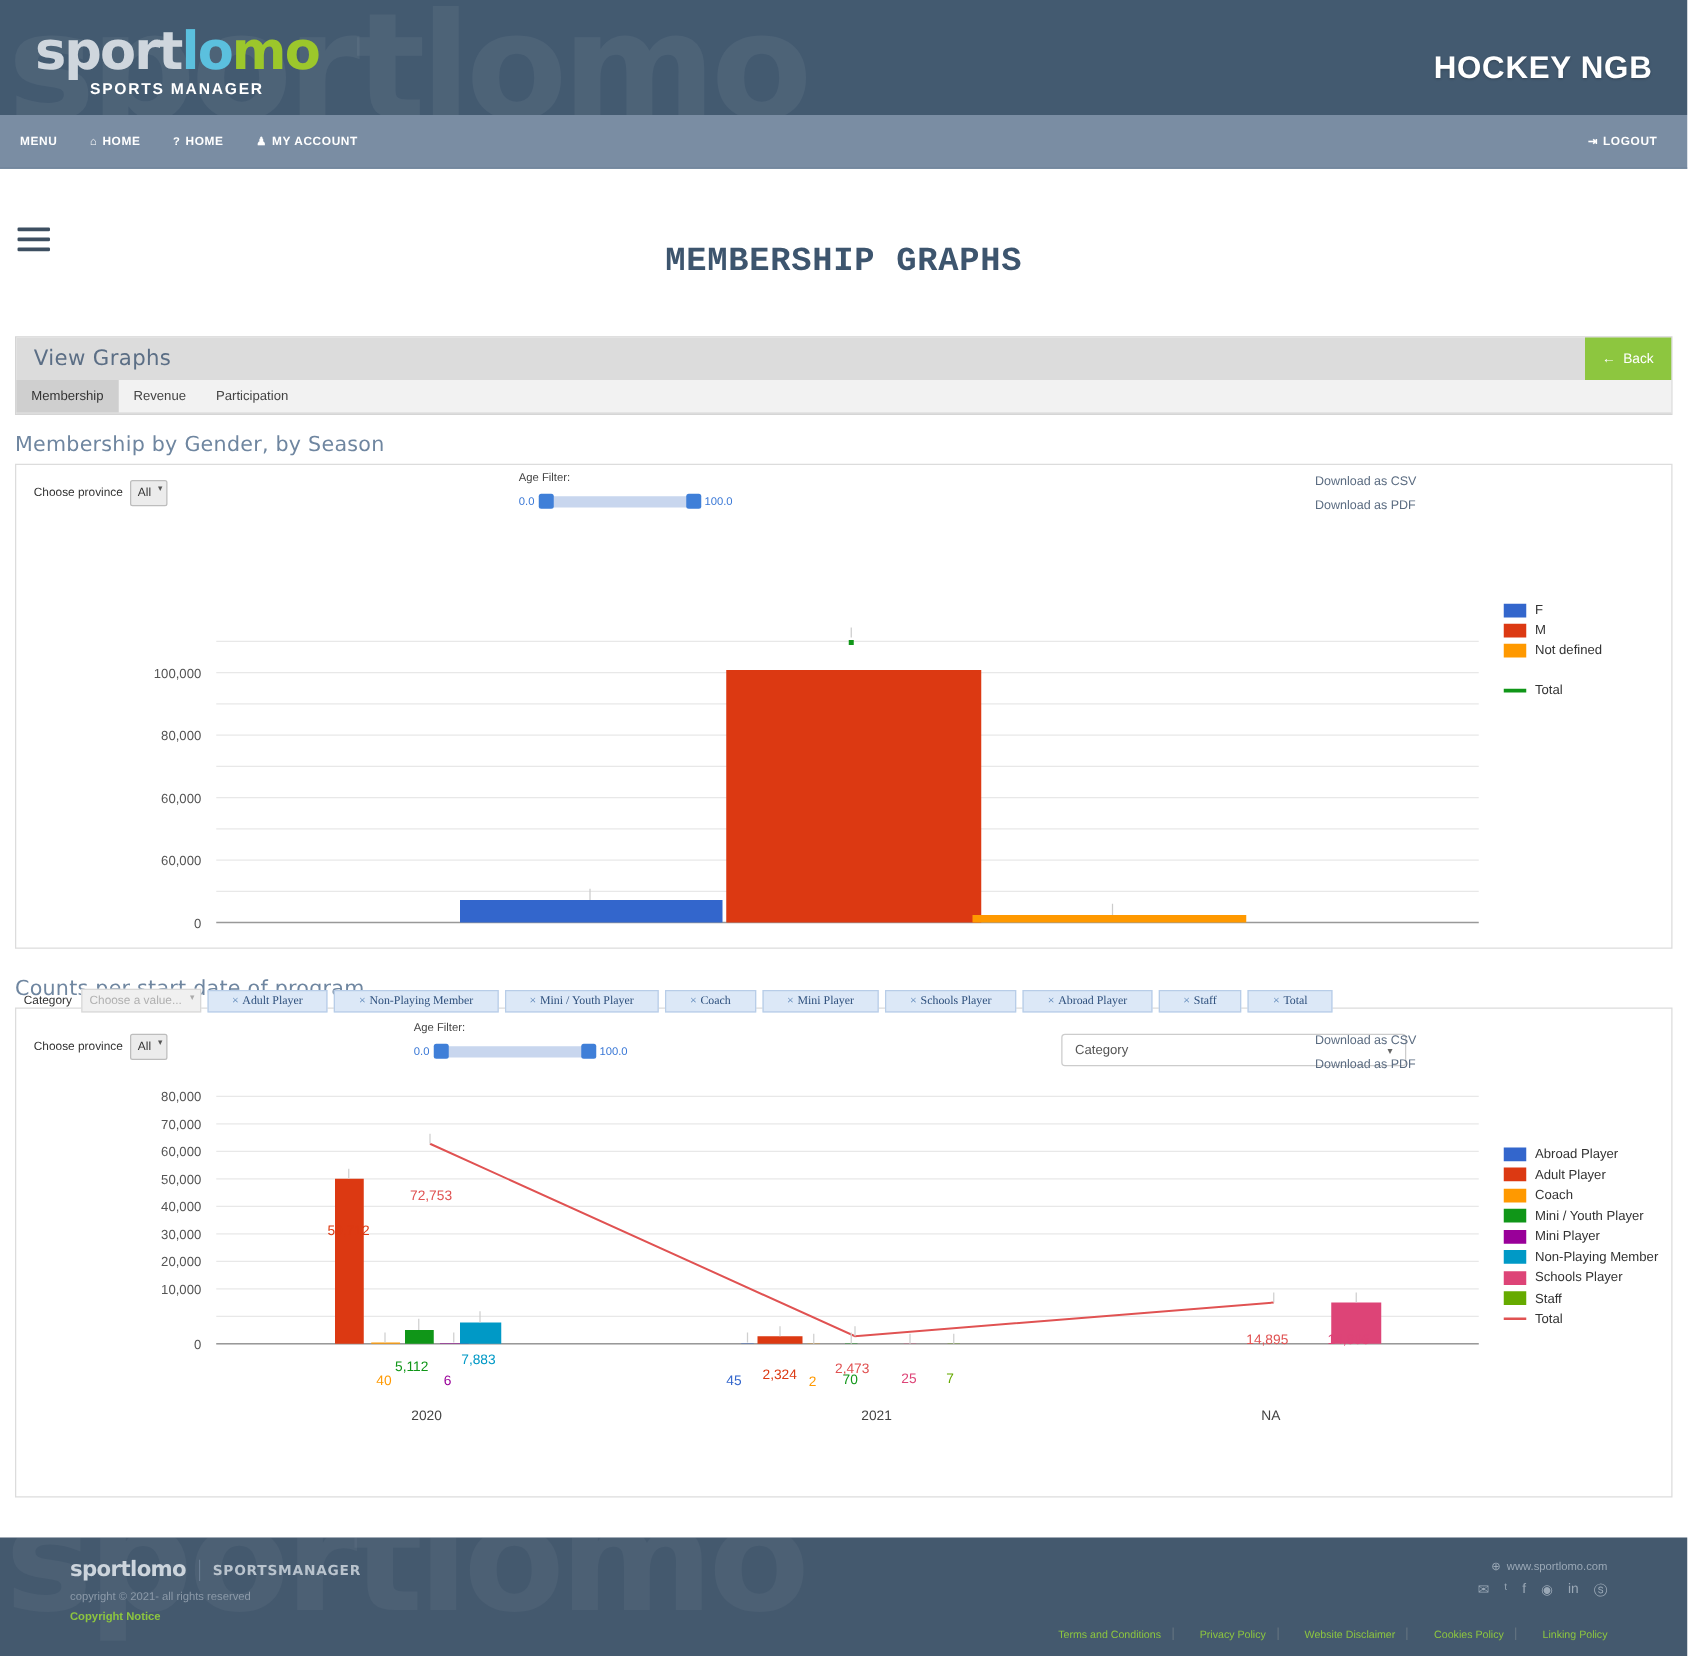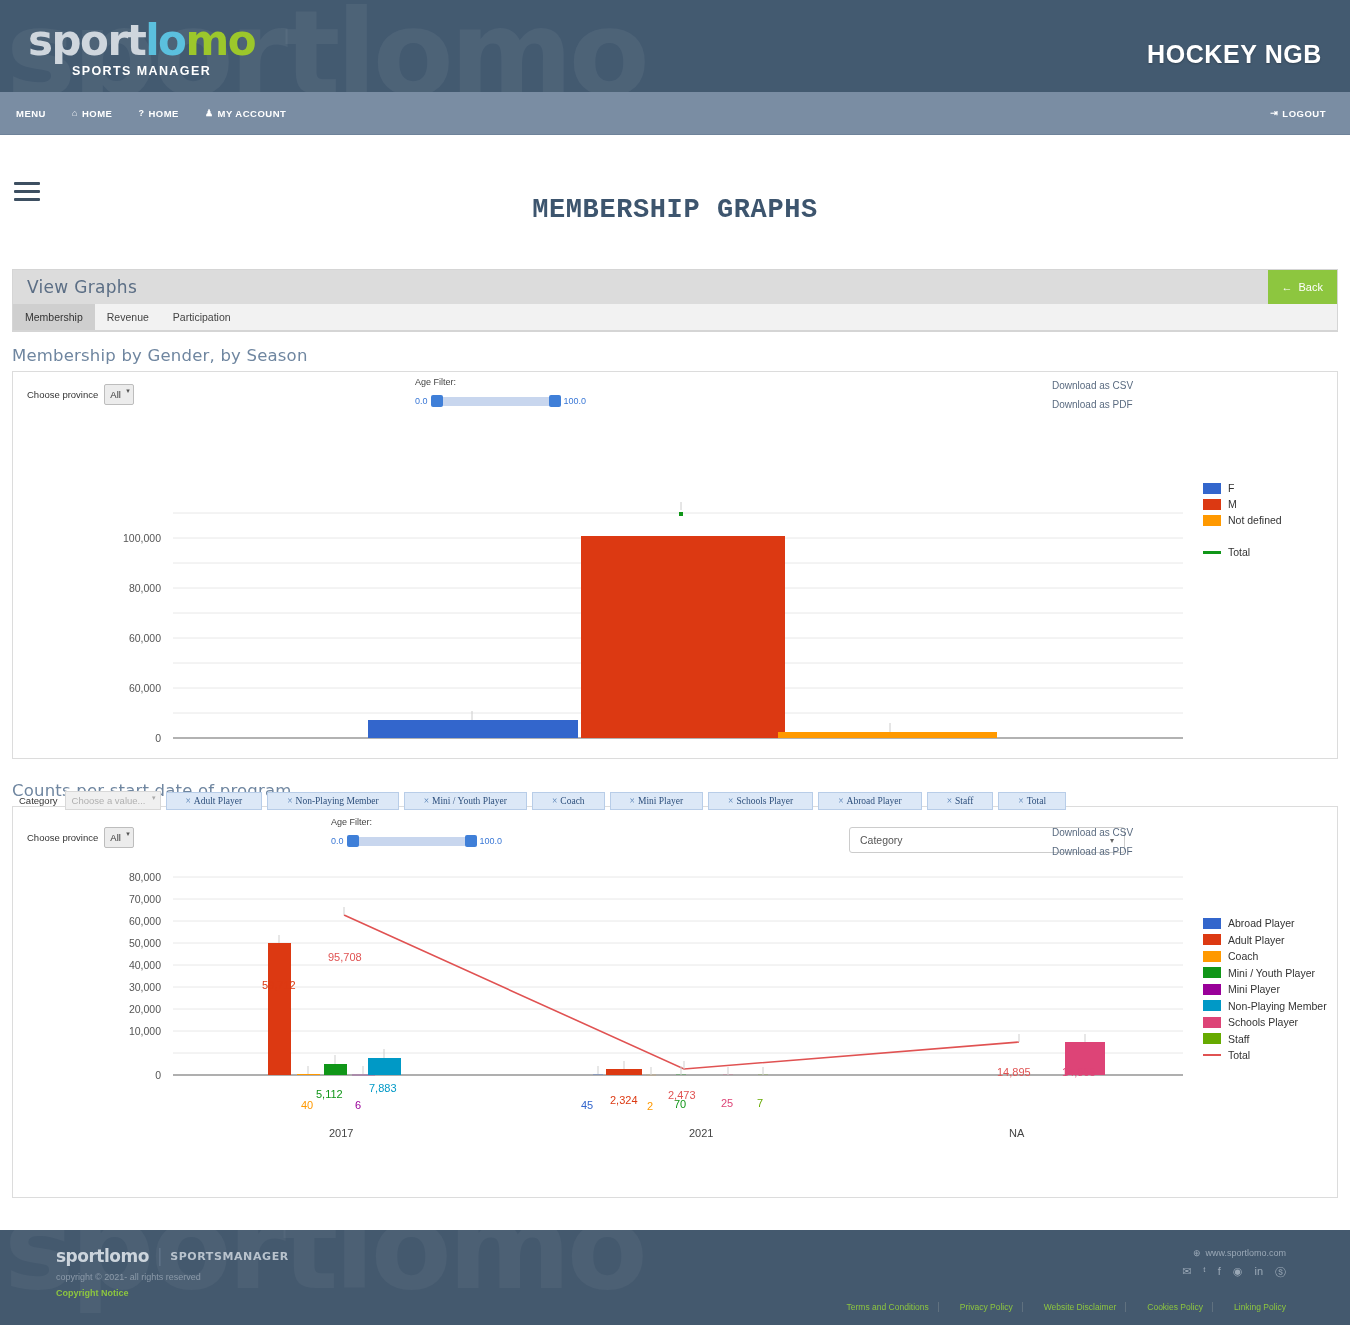--- a/index.html
+++ b/index.html
@@ -506,34 +506,34 @@
         <line x1="1072" y1="167" x2="1072" y2="175"></line>
       </g>
     </svg>
 
     <div style="position:absolute;left:248px;top:-16px;"></div>
     <div style="position:absolute;left:249px;top:172px;font-size:11px;color:#dc3912;">59,712</div>
     <div style="position:absolute;left:288px;top:292px;font-size:11px;color:#ff9900;">40</div>
     <div style="position:absolute;left:303px;top:281px;font-size:11px;color:#109618;">5,112</div>
     <div style="position:absolute;left:342px;top:292px;font-size:11px;color:#990099;">6</div>
     <div style="position:absolute;left:356px;top:275px;font-size:11px;color:#0099c6;">7,883</div>
-    <div style="position:absolute;left:315px;top:144px;font-size:11px;color:#e05252;">95,708</div>
+    <div style="position:absolute;left:315px;top:144px;font-size:11px;color:#e05252;">72,753</div>
 
     <div style="position:absolute;left:568px;top:292px;font-size:11px;color:#3366cc;">45</div>
     <div style="position:absolute;left:597px;top:287px;font-size:11px;color:#dc3912;">2,324</div>
     <div style="position:absolute;left:634px;top:293px;font-size:11px;color:#ff9900;">2</div>
     <div style="position:absolute;left:661px;top:291px;font-size:11px;color:#109618;">70</div>
     <div style="position:absolute;left:708px;top:290px;font-size:11px;color:#dd4477;">25</div>
     <div style="position:absolute;left:744px;top:290px;font-size:11px;color:#66aa00;">7</div>
     <div style="position:absolute;left:655px;top:282px;font-size:11px;color:#e05252;">2,473</div>
 
     <div style="position:absolute;left:984px;top:259px;font-size:11px;color:#e05252;">14,895</div>
     <div style="position:absolute;left:1049px;top:259px;font-size:11px;color:#dd4477;">14,895</div>
 
-    <div style="position:absolute;left:316px;top:320px;font-size:11px;color:#444;">2017</div>
+    <div style="position:absolute;left:316px;top:320px;font-size:11px;color:#444;">2020</div>
     <div style="position:absolute;left:676px;top:320px;font-size:11px;color:#444;">2021</div>
     <div style="position:absolute;left:996px;top:320px;font-size:11px;color:#444;">NA</div>
 
     <div style="position:absolute;left:1190px;top:110px;">
       <div style="display:flex;align-items:center;gap:7px;margin-bottom:4.5px;">
         <span style="width:18px;height:11px;background:#3366cc;display:inline-block;"></span>
         <span style="font-size:10.5px;color:#333;">Abroad Player</span>
       </div>
       <div style="display:flex;align-items:center;gap:7px;margin-bottom:4.5px;">
         <span style="width:18px;height:11px;background:#dc3912;display:inline-block;"></span>

